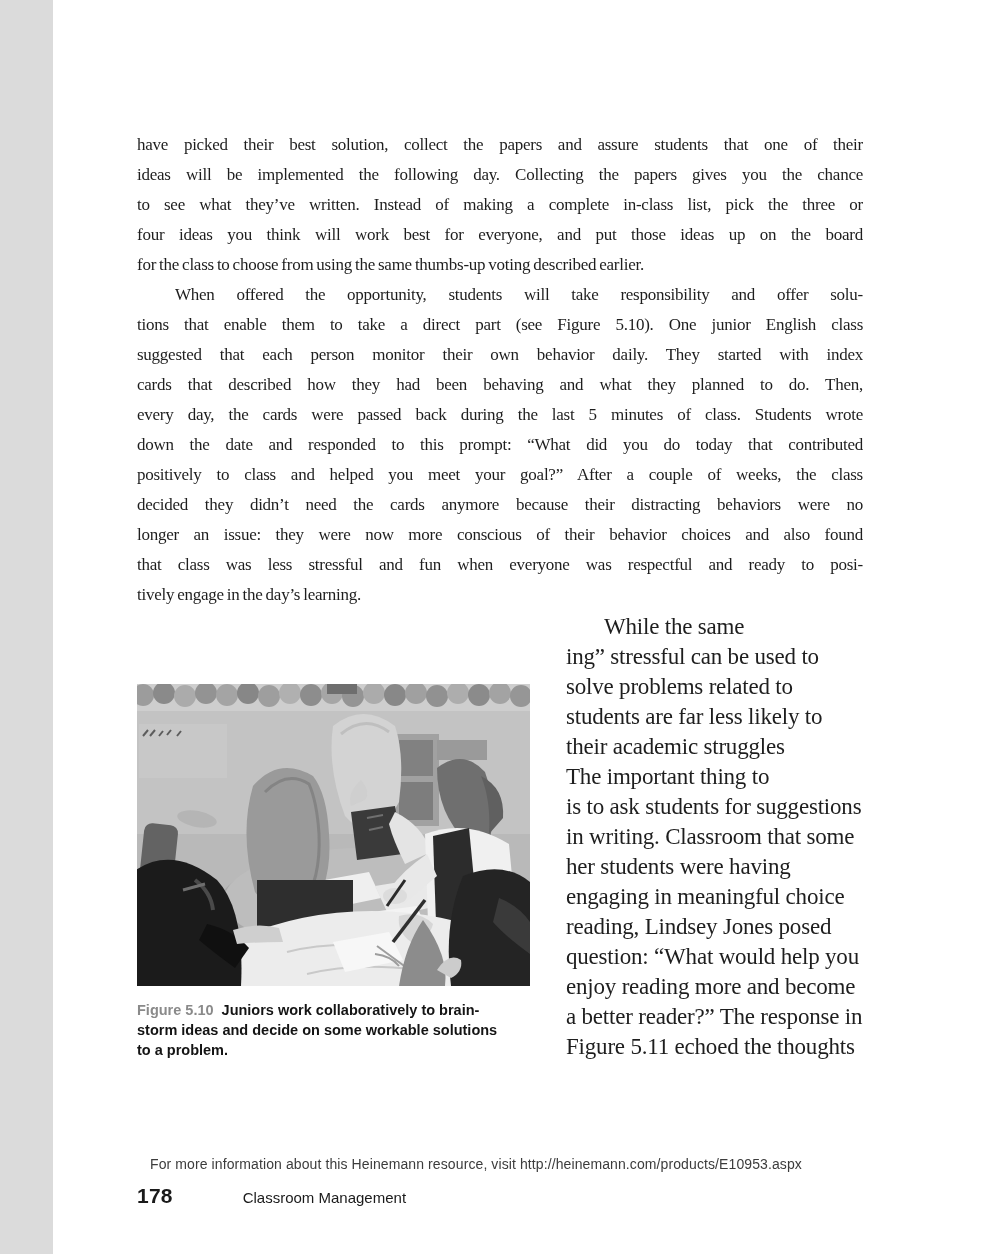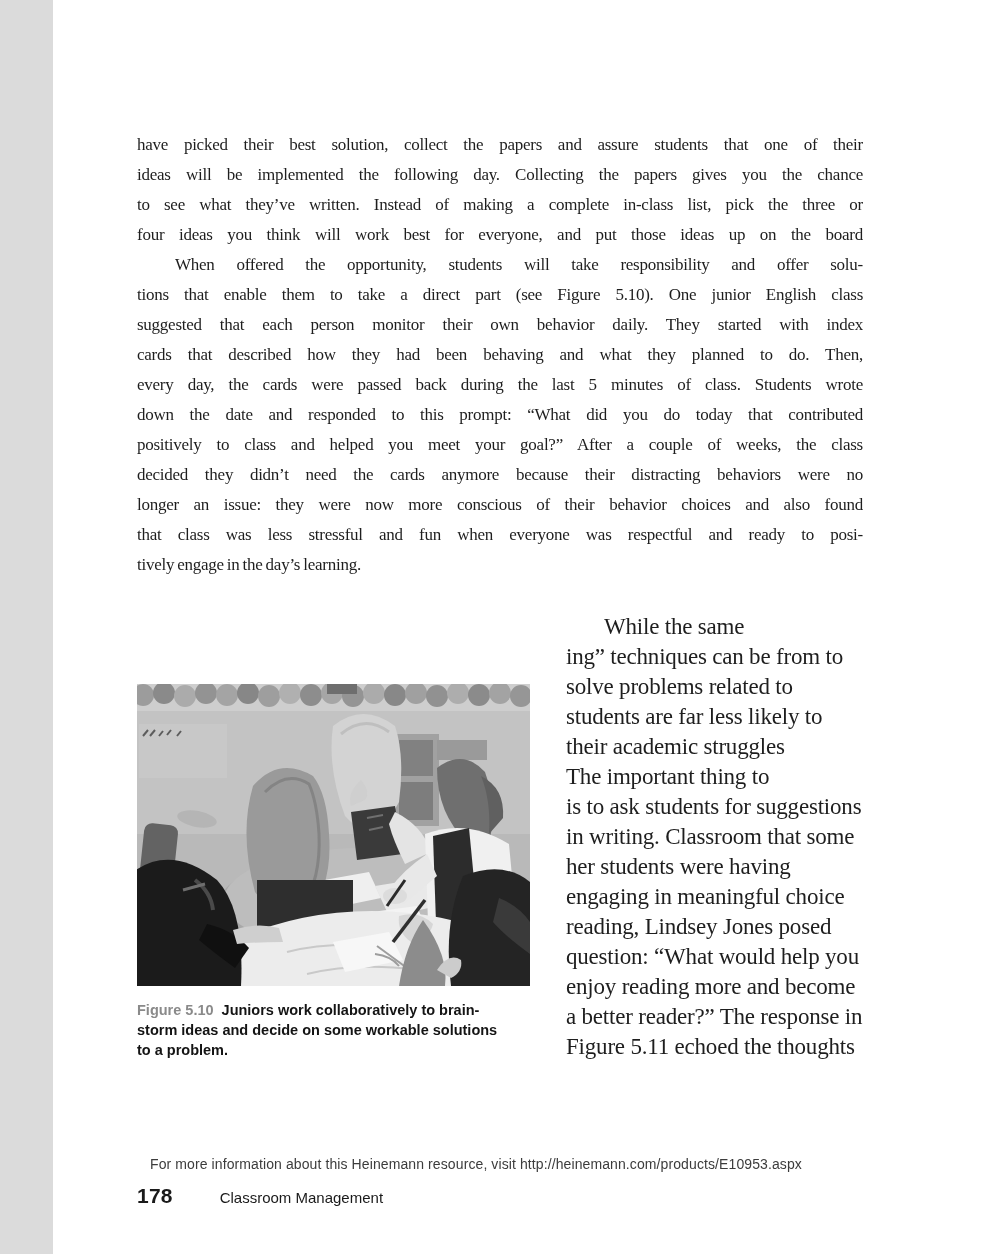--- a/index.html
+++ b/index.html
@@ -38,39 +38,40 @@
   }
   .cap-label{color:#8a8a8a;padding-right:8px;}
   .cap-line{white-space:nowrap;overflow:hidden;}
 
   
   .running-foot{
     position:absolute;left:137px;top:1184px;
     font-family:"Liberation Sans","DejaVu Sans",sans-serif;color:#1a1a1a;
   }
   .pg-num{font-size:21px;font-weight:bold;letter-spacing:0.2px;}
-  .book-title{font-size:15px;margin-left:47px;}
+  .book-title{font-size:15px;margin-left:70px;}
   .resource-note{
     position:absolute;left:150px;top:1156px;
     font-family:"Liberation Sans","DejaVu Sans",sans-serif;
     font-size:14px;color:#3c3c3c;letter-spacing:0.1px;white-space:nowrap;
   }
 </style>
 </head>
 <body>
 
 <div class="page">
   <div class="scan-strip"></div>
 
   <section class="main-col">
     <div class="para">
         <div class="tline">have picked their best solution, collect the papers and assure students that one of their</div>
         <div class="tline">ideas will be implemented the following day. Collecting the papers gives you the chance</div>
         <div class="tline">to see what they’ve written. Instead of making a complete in-class list, pick the three or</div>
         <div class="tline">four ideas you think will work best for everyone, and put those ideas up on the board</div>
+        <div class="tline last">for the class to choose from using the same thumbs-up voting described earlier.</div>
       </div>
     <div class="para">
         <div class="tline indent">When offered the opportunity, students will take responsibility and offer solu-</div>
         <div class="tline">tions that enable them to take a direct part (see Figure 5.10). One junior English class</div>
         <div class="tline">suggested that each person monitor their own behavior daily. They started with index</div>
         <div class="tline">cards that described how they had been behaving and what they planned to do. Then,</div>
         <div class="tline">every day, the cards were passed back during the last 5 minutes of class. Students wrote</div>
         <div class="tline">down the date and responded to this prompt: “What did you do today that contributed</div>
         <div class="tline">positively to class and helped you meet your goal?” After a couple of weeks, the class</div>
         <div class="tline">decided they didn’t need the cards anymore because their distracting behaviors were no</div>
@@ -193,21 +194,21 @@
       <div class="cap-line">
         <span class="cap-label">Figure 5.10</span><span class="cap-text">Juniors work collaboratively to brain-</span>
       </div>
       <div class="cap-line">storm ideas and decide on some workable solutions</div>
       <div class="cap-line">to a problem.</div>
     </figcaption>
   </figure>
 
   <section class="right-col">
       <div class="tline indent">While the same “crowdsourc-</div>
-      <div class="tline">ing” techniques can be from to</div>
+      <div class="tline">ing” stressful can be used to</div>
       <div class="tline">solve problems related to learning,</div>
       <div class="tline">students are far less likely to share</div>
       <div class="tline">their academic struggles publicly.</div>
       <div class="tline">The important thing to remember</div>
       <div class="tline">is to ask students for suggestions</div>
       <div class="tline">in writing. Classroom that some of</div>
       <div class="tline">her students were having difficulty</div>
       <div class="tline">engaging in meaningful choice</div>
       <div class="tline">reading, Lindsey Jones posed this</div>
       <div class="tline">question: “What would help you</div>

